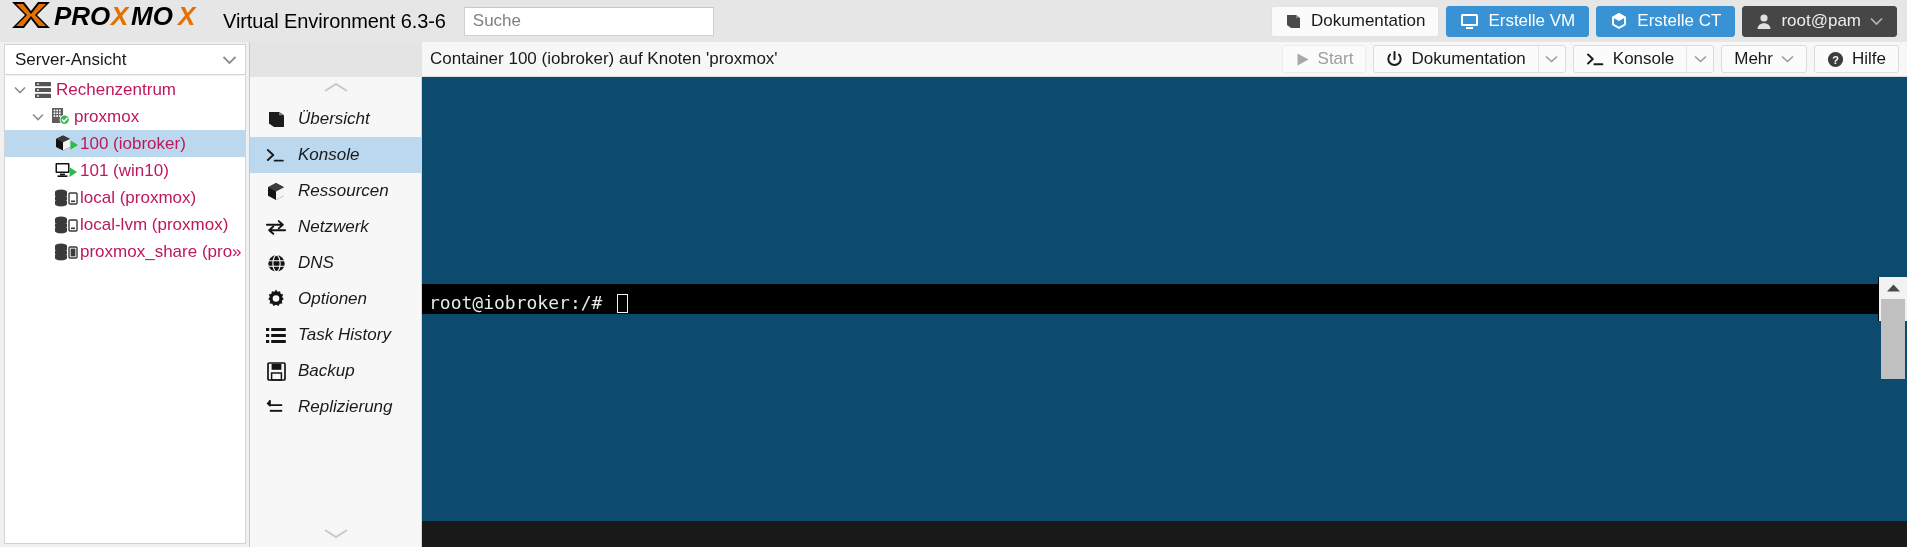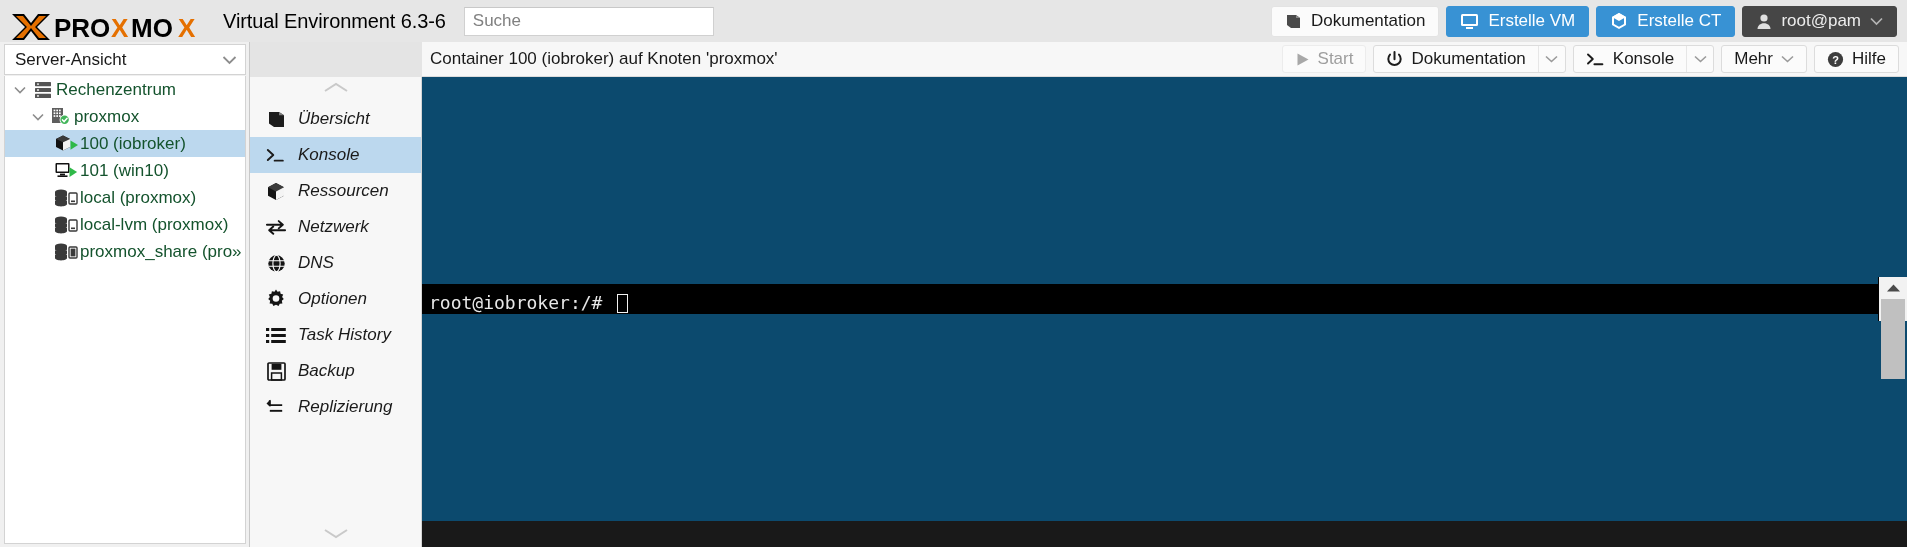--- a/index.html
+++ b/index.html
@@ -16,21 +16,21 @@
   .app { width: 1907px; height: 547px; display: flex; flex-direction: column; background:#e4e4e4; }
 
   
   .topbar {
     height: 42px; min-height: 42px;
     background: #e6e6e6;
     display: flex; align-items: center;
     padding: 0 8px 0 6px;
     position: relative;
   }
-  .logo { display:flex; align-items:flex-end; height:42px; flex:0 0 auto; padding-left:4px;}
+  .logo { display:flex; align-items:flex-start; height:42px; flex:0 0 auto; padding-left:4px;font-style:italic;}
   .logo svg { display:block; }
   .product-name {
     font-size: 20px; color: #000; margin-left: 8px;
     white-space: nowrap; letter-spacing: -0.1px;
   }
   .search-wrap { margin-left: 18px; }
   .search-input {
     width: 250px; height: 29px;
     border: 1px solid #d0d0d0; border-top-color:#c8c8c8;
     background: #fff; color: #777;
@@ -72,21 +72,21 @@
   }
   .viewselect .chev { margin-left:auto; }
   .tree {
     flex:1; background:#fff;
     border:1px solid #d3d3d3; border-top:none;
     margin: 0 3px 3px 4px;
     overflow:hidden; position:relative;
   }
   .tnode {
     display:flex; align-items:center;
-    height: 27px; font-size: 17px; color:#14532d;
+    height: 27px; font-size: 17px; color:#be185d;
     white-space:nowrap; cursor:pointer;
   }
   .tnode.sel { background:#bcd8ee; }
   .tnode .expander { width:18px; flex:0 0 18px; display:flex; align-items:center; justify-content:center; color:#777; }
   .tnode .ticon { width:27px; flex:0 0 27px; display:flex; align-items:center; justify-content:center; }
   .tnode .tlabel { overflow:hidden; }
   .d0 { padding-left: 6px; }
   .d1 { padding-left: 24px; }
   .d2 { padding-left: 48px; }
 

